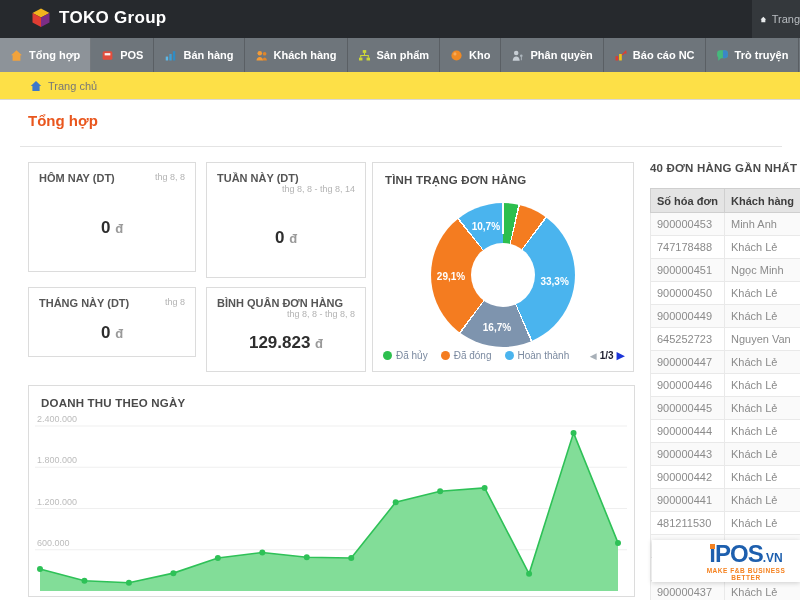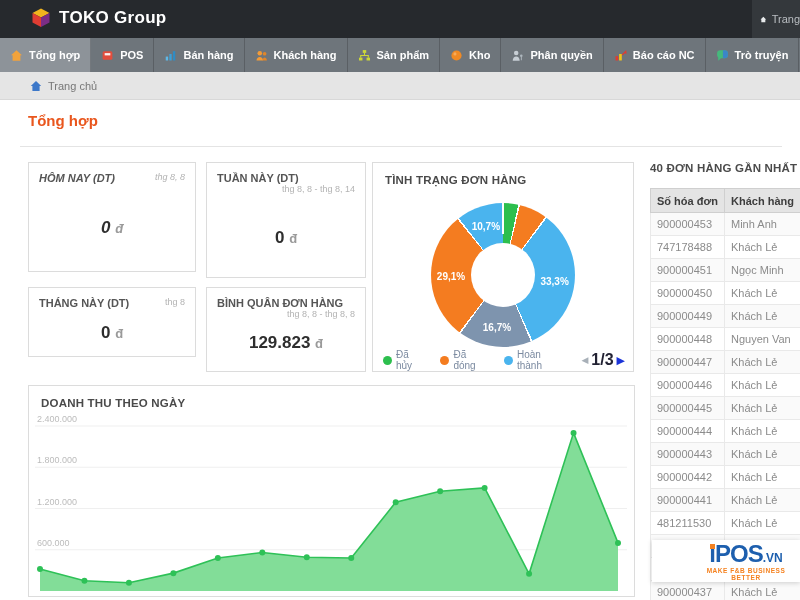--- a/index.html
+++ b/index.html
@@ -18,57 +18,57 @@
 
   
   #nav { left:0; top:38px; width:800px; height:34px; background:#6e757b; display:flex; }
   .nav-item { display:flex; align-items:center; gap:6px; padding:0 10px; height:34px;
               color:#fff; font-size:11px; font-weight:bold; white-space:nowrap;
               border-right:1px solid rgba(0,0,0,.18); cursor:pointer; flex:0 0 auto; }
   .nav-item.active { background:#8d9399; }
   .nav-ic { width:13px; height:13px; display:inline-block; }
 
   
-  #breadcrumb { left:0; top:72px; width:800px; height:28px; background:#e5e5e5;
+  #breadcrumb { left:0; top:72px; width:800px; height:28px; background:#fde047;
                 border-bottom:1px solid #d8d8d8; display:flex; align-items:center;
                 gap:6px; padding-left:30px; color:#777; font-size:11px; }
 
   
   #page-title { left:28px; top:112px; color:#e9561d; font-size:15px; font-weight:bold; }
   #title-divider { left:20px; top:146px; width:762px; height:1px; background:#e4e4e4; }
 
   
   .card { position:absolute; background:#fff; border:1px solid #dcdcdc; }
   .card-head { display:flex; flex-wrap:wrap; padding:9px 10px 0 10px; }
   .card-title { color:#555; font-size:11px; font-weight:bold; }
   .card-period { margin-left:auto; color:#b3b3b3; font-size:9px; text-align:right; }
   .card-value { text-align:center; font-size:17px; font-weight:bold; color:#2e2e2e; }
   .card-value .cur { color:#9a9a9a; font-weight:bold; font-size:13px; }
-  #card-0 { left:28px;  top:162px; width:168px; height:110px;font-style:italic; }
+  #card-0 { left:28px;  top:162px; width:168px; height:110px; }
   #card-1 { left:206px; top:162px; width:160px; height:116px; }
   #card-2 { left:28px;  top:287px; width:168px; height:70px; }
   #card-3 { left:206px; top:287px; width:160px; height:85px; }
   #card-0 .card-value, #card-1 .card-value { margin-top:34px; }
   #card-2 .card-value, #card-3 .card-value { margin-top:14px; }
 
   
   #donut-card { left:372px; top:162px; width:262px; height:210px; }
   .panel-title { color:#4a4a4a; font-size:11.5px; font-weight:bold; letter-spacing:.2px; }
   #donut-card .panel-title { position:absolute; left:12px; top:11px; }
   #donut-ring { position:absolute; left:58px; top:40px; width:144px; height:144px; border-radius:50%; }
   #donut-hole { position:absolute; left:98px; top:80px; width:64px; height:64px; border-radius:50%; background:#fff; }
   .slice-label { position:absolute; transform:translate(-50%,-50%); color:#fff;
                  font-size:10px; font-weight:bold; }
   #donut-legend { position:absolute; left:10px; right:8px; top:186px; display:flex;
                   align-items:center; font-size:10px; color:#7b8aa0; }
   .leg-item { display:flex; align-items:center; gap:4px; margin-right:13px; }
   .leg-dot { width:9px; height:9px; border-radius:50%; }
   #donut-pg { margin-left:auto; display:flex; align-items:center; gap:3px; }
   .pg-left { color:#a8b0b8; font-size:9px; }
-  .pg-num { color:#223; font-weight:bold; font-size:16px; }
+  .pg-num { color:#223; font-weight:bold; font-size:10px; }
   .pg-right { color:#1b34d8; font-size:11px; }
 
   
   #area-card { left:28px; top:385px; width:607px; height:212px; }
   #area-card .panel-title { position:absolute; left:12px; top:11px; }
   #area-svg { position:absolute; left:0; top:0; }
 
   
   #orders { left:650px; top:162px; width:158px; }
   #orders .panel-title { display:block; margin-bottom:14px; }
@@ -319,21 +319,21 @@
           </tr>
           <tr>
             <td>900000450</td>
             <td>Khách Lẻ</td>
           </tr>
           <tr>
             <td>900000449</td>
             <td>Khách Lẻ</td>
           </tr>
           <tr>
-            <td>900000448</td>
+            <td>645252723</td>
             <td>Nguyen Van</td>
           </tr>
           <tr>
             <td>900000447</td>
             <td>Khách Lẻ</td>
           </tr>
           <tr>
             <td>900000446</td>
             <td>Khách Lẻ</td>
           </tr>

